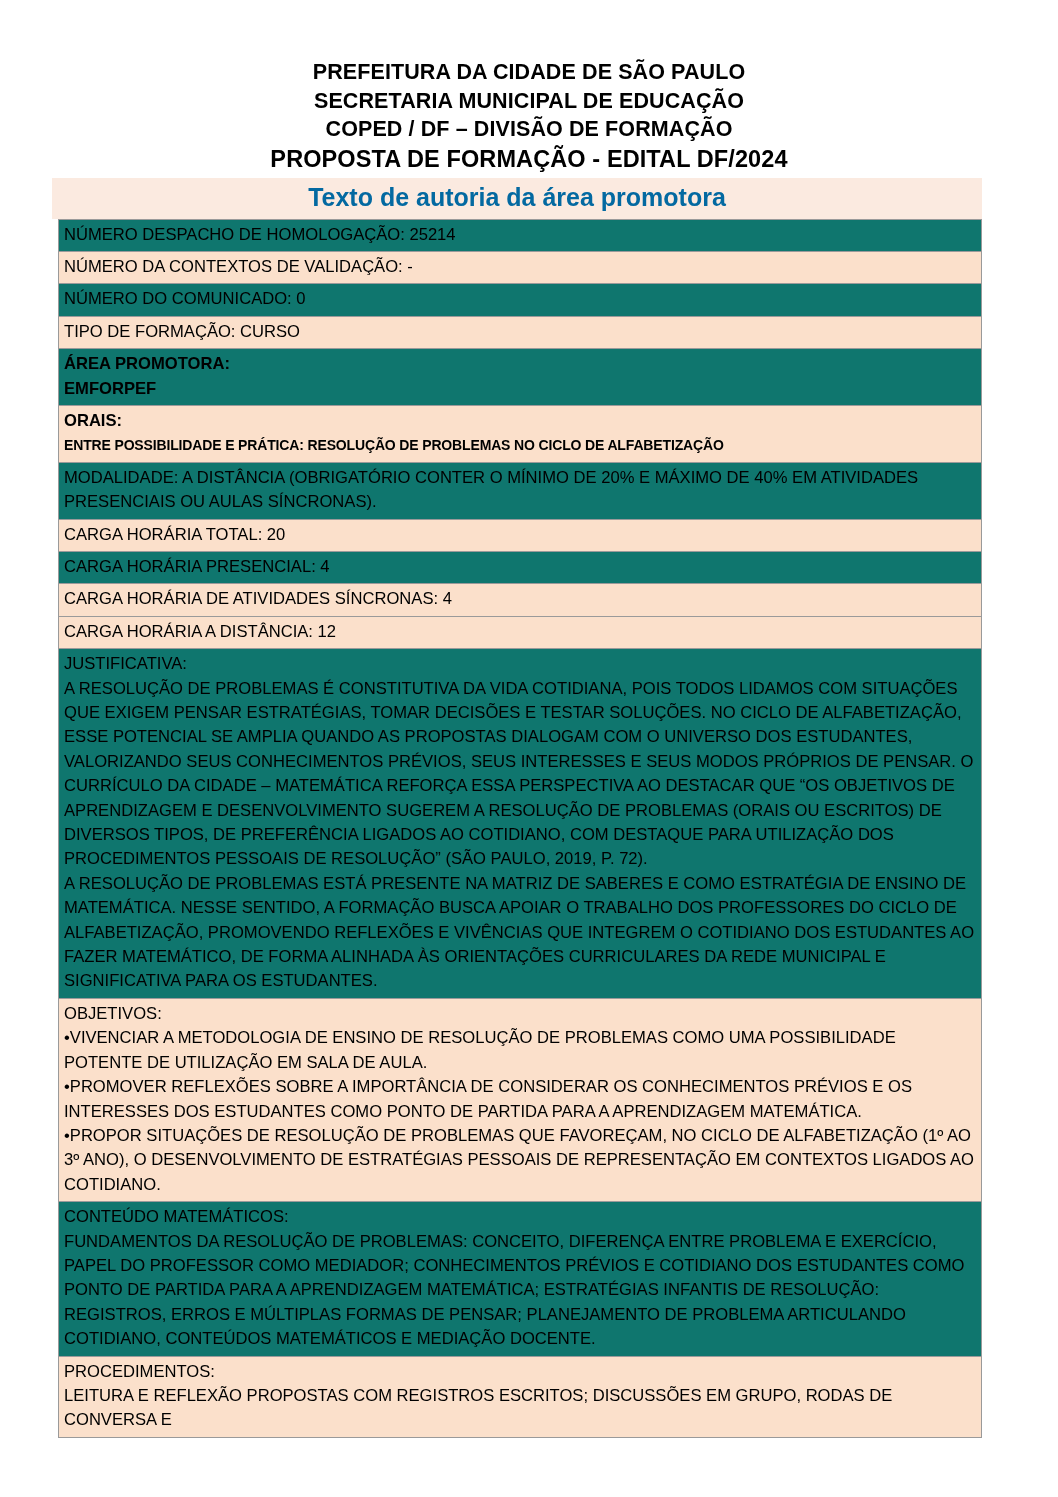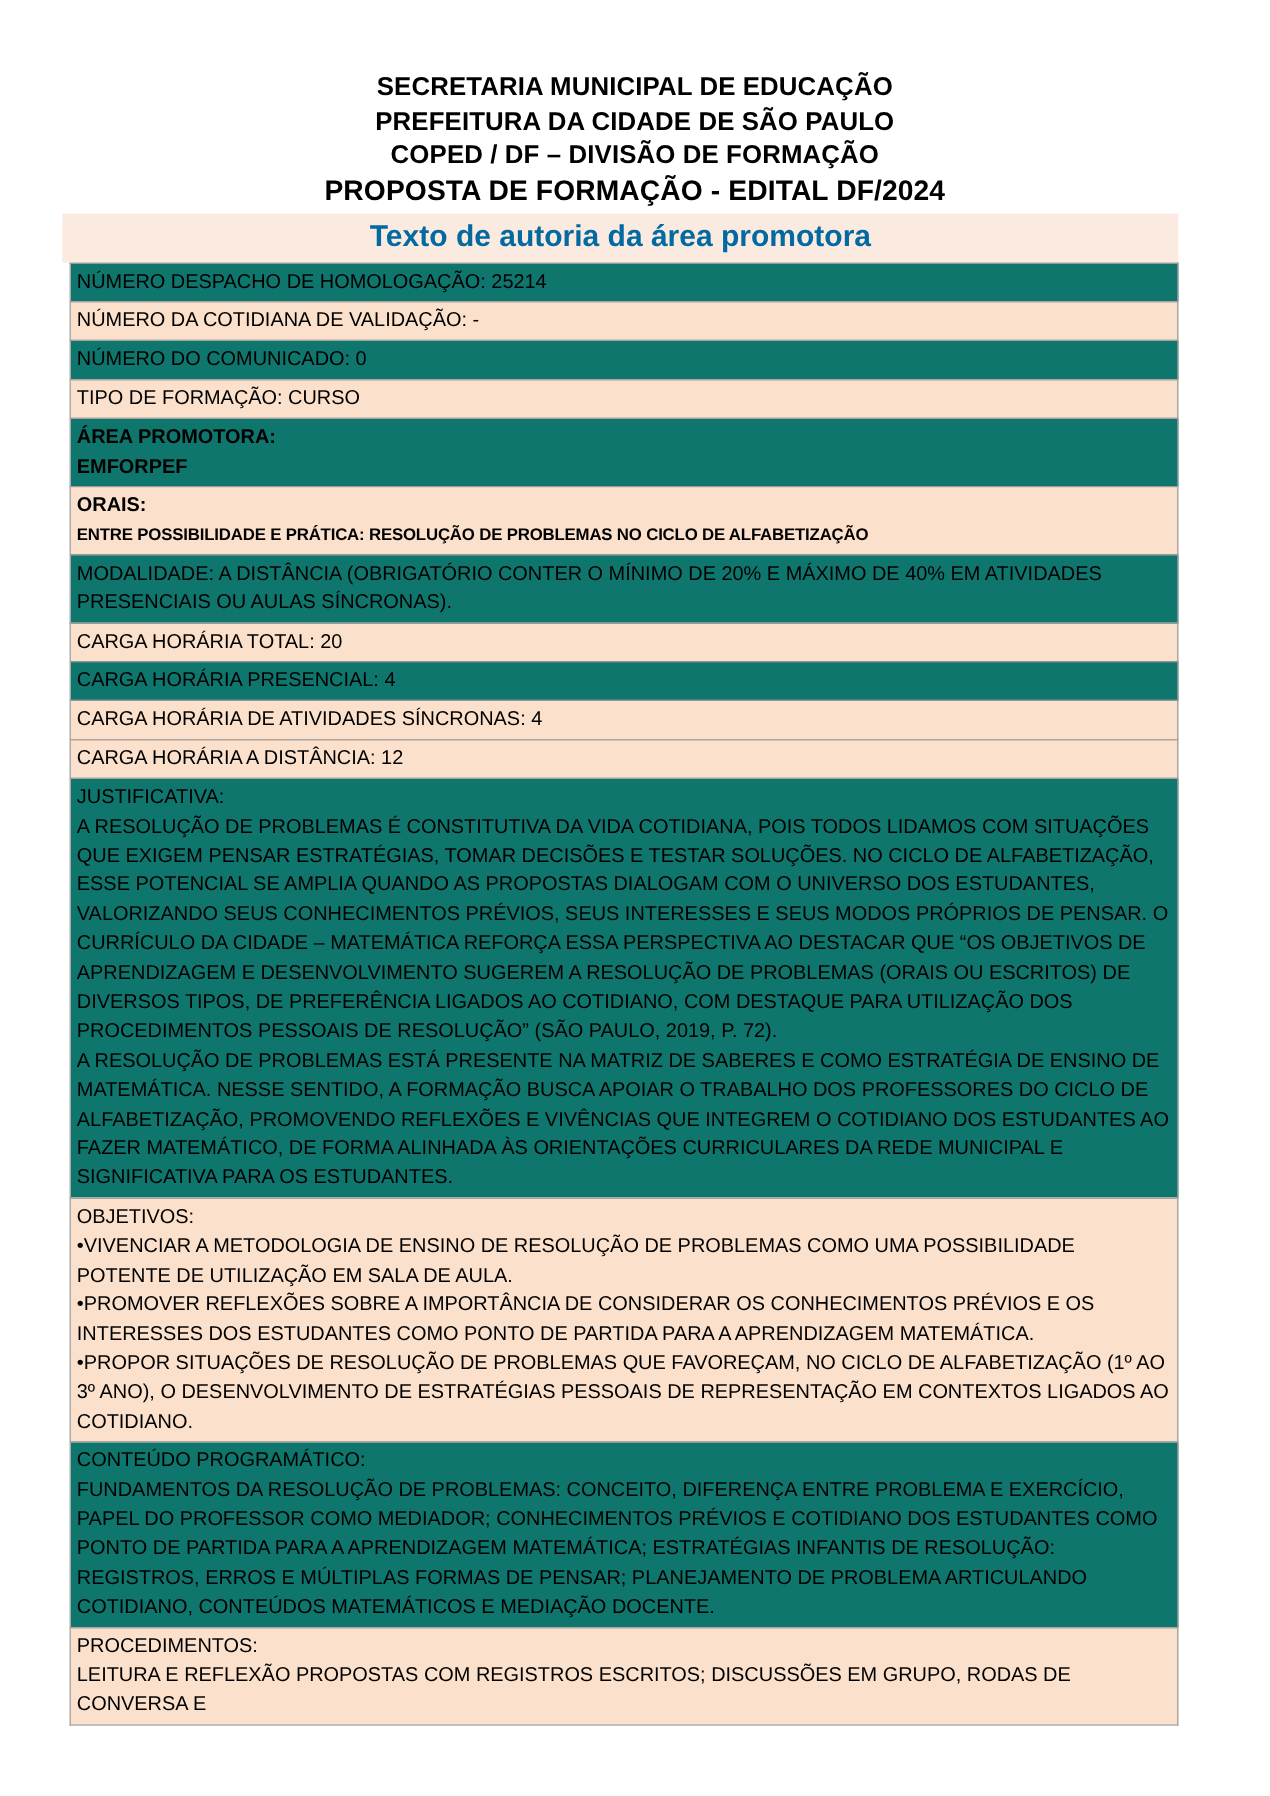--- a/index.html
+++ b/index.html
@@ -86,39 +86,39 @@
     font-size: 14px;
     letter-spacing: -0.15px;
   }
 </style>
 </head>
 <body>
 
 <div class="page">
 
   <div class="doc-header">
+    <div class="hline">PREFEITURA DA CIDADE DE SÃO PAULO</div>
     <div class="hline">SECRETARIA MUNICIPAL DE EDUCAÇÃO</div>
-    <div class="hline">PREFEITURA DA CIDADE DE SÃO PAULO</div>
     <div class="hline">COPED / DF – DIVISÃO DE FORMAÇÃO</div>
     <div class="hline big">PROPOSTA DE FORMAÇÃO - EDITAL DF/2024</div>
   </div>
 
   <div class="banner">
     <span class="banner-text">Texto de autoria da área promotora</span>
   </div>
 
   <table class="tbl">
     <tbody>
 
       <tr>
         <td>NÚMERO DESPACHO DE HOMOLOGAÇÃO:  25214</td>
       </tr>
 
       <tr class="shaded">
-        <td>NÚMERO DA COTIDIANA DE VALIDAÇÃO:   -</td>
+        <td>NÚMERO DA CONTEXTOS DE VALIDAÇÃO:   -</td>
       </tr>
 
       <tr>
         <td>NÚMERO DO COMUNICADO:  0</td>
       </tr>
 
       <tr class="shaded">
         <td>TIPO DE FORMAÇÃO: CURSO</td>
       </tr>
 
@@ -169,21 +169,21 @@
         <td>
           <span class="cell-line">OBJETIVOS:</span>
           <span class="bullet">•VIVENCIAR A METODOLOGIA DE ENSINO DE RESOLUÇÃO DE PROBLEMAS COMO UMA POSSIBILIDADE POTENTE DE UTILIZAÇÃO EM SALA DE AULA.</span>
           <span class="bullet">•PROMOVER REFLEXÕES SOBRE A IMPORTÂNCIA DE CONSIDERAR OS CONHECIMENTOS PRÉVIOS E OS INTERESSES DOS ESTUDANTES COMO PONTO DE PARTIDA PARA A APRENDIZAGEM MATEMÁTICA.</span>
           <span class="bullet">•PROPOR SITUAÇÕES DE RESOLUÇÃO DE PROBLEMAS QUE FAVOREÇAM, NO CICLO DE ALFABETIZAÇÃO (1º AO 3º ANO), O DESENVOLVIMENTO DE ESTRATÉGIAS PESSOAIS DE REPRESENTAÇÃO EM CONTEXTOS LIGADOS AO COTIDIANO.</span>
         </td>
       </tr>
 
       <tr>
         <td>
-          <span class="cell-line">CONTEÚDO PROGRAMÁTICO:</span>
+          <span class="cell-line">CONTEÚDO MATEMÁTICOS:</span>
           <span class="cell-para">FUNDAMENTOS DA RESOLUÇÃO DE PROBLEMAS: CONCEITO, DIFERENÇA ENTRE PROBLEMA E EXERCÍCIO, PAPEL DO PROFESSOR COMO MEDIADOR; CONHECIMENTOS PRÉVIOS E COTIDIANO DOS ESTUDANTES COMO PONTO DE PARTIDA PARA A APRENDIZAGEM MATEMÁTICA; ESTRATÉGIAS INFANTIS DE RESOLUÇÃO: REGISTROS, ERROS E MÚLTIPLAS FORMAS DE PENSAR; PLANEJAMENTO DE PROBLEMA ARTICULANDO COTIDIANO, CONTEÚDOS MATEMÁTICOS E MEDIAÇÃO DOCENTE.</span>
         </td>
       </tr>
 
       <tr class="shaded">
         <td>
           <span class="cell-line">PROCEDIMENTOS:</span>
           <span class="cell-para">LEITURA E REFLEXÃO PROPOSTAS COM REGISTROS ESCRITOS; DISCUSSÕES EM GRUPO, RODAS DE CONVERSA E</span>
         </td>
       </tr>

